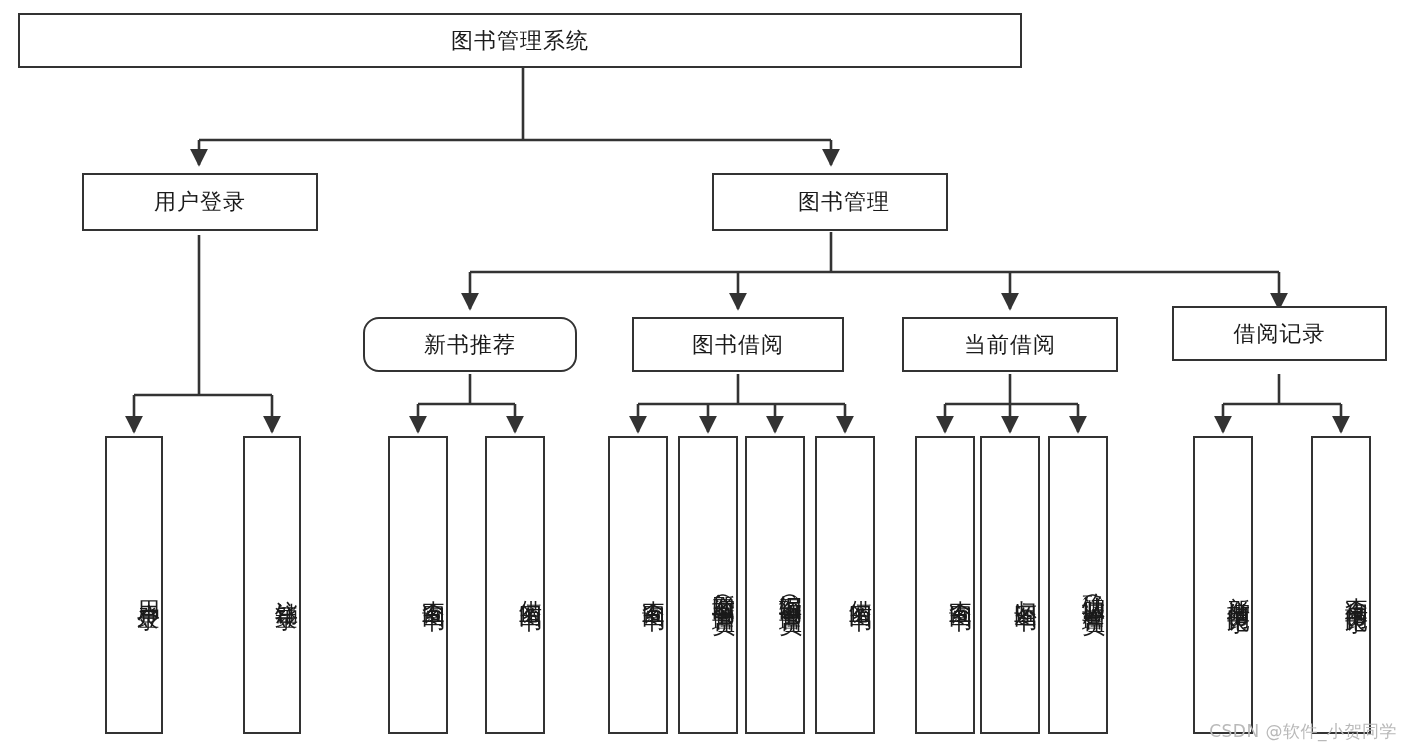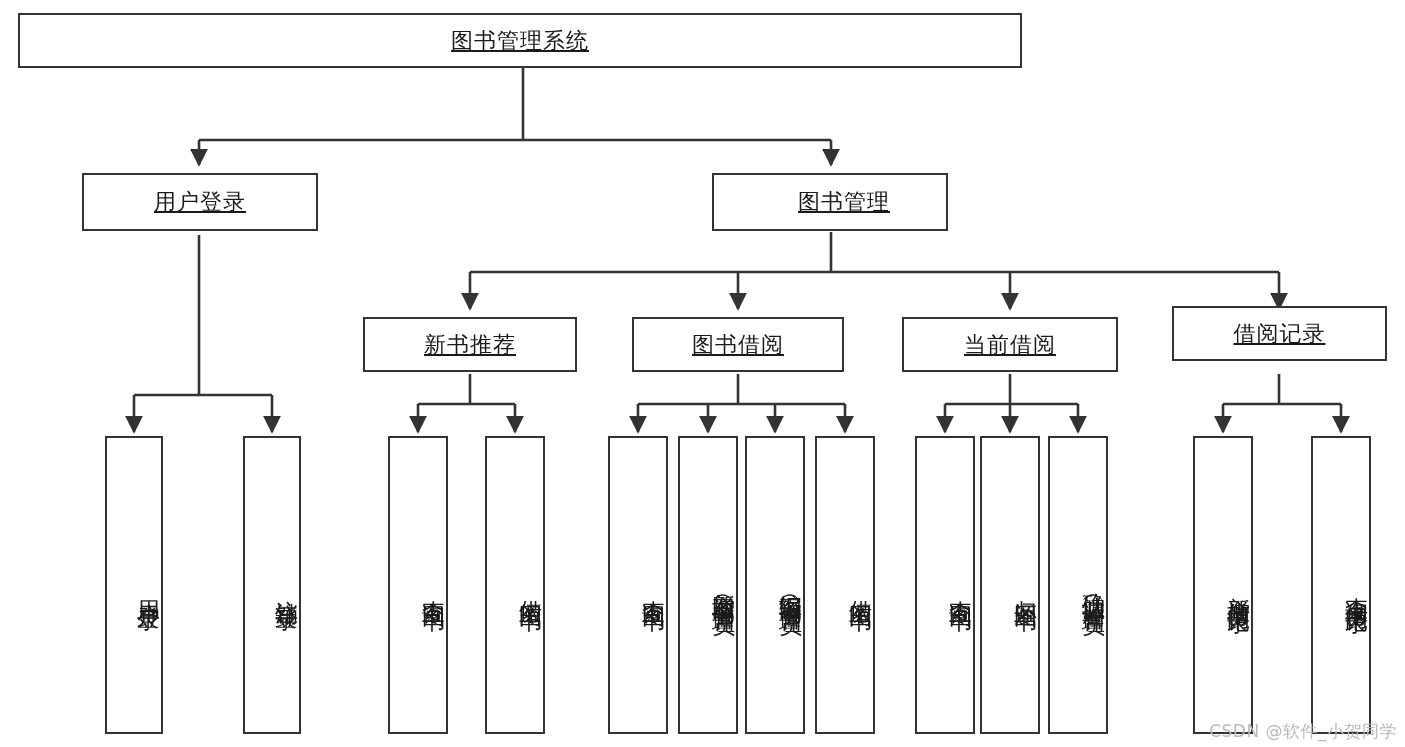--- a/index.html
+++ b/index.html
@@ -17,21 +17,20 @@
     background:#ffffff;
     border:2px solid #333333;
     display:flex;
     align-items:center;
     justify-content:center;
     color:#1a1a1a;
   }
   .node.h{
     font-size:22px;
     letter-spacing:1px;
-    text-decoration:underline;
   }
   .node.v{
     writing-mode:vertical-rl;
     text-orientation:upright;
     font-size:23px;
     line-height:1.12;
     letter-spacing:3px;
     padding-top:6px;
     align-items:flex-start;
     justify-content:center;
@@ -112,21 +111,21 @@
     <span class="lbl">图书管理系统</span>
   </div>
 
   <div class="node h" style="left:82px;top:173px;width:236px;height:58px;">
     <span class="lbl">用户登录</span>
   </div>
   <div class="node h" style="left:712px;top:173px;width:236px;height:58px;padding-left:28px;">
     <span class="lbl">图书管理</span>
   </div>
 
-  <div class="node h" style="left:363px;top:317px;width:214px;height:55px;">
+  <div class="node h" style="left:363px;top:317px;width:214px;height:55px;border-radius:16px;">
     <span class="lbl">新书推荐</span>
   </div>
   <div class="node h" style="left:902px;top:317px;width:216px;height:55px;">
     <span class="lbl">当前借阅</span>
   </div>
   <div class="node h" style="left:632px;top:317px;width:212px;height:55px;">
     <span class="lbl">图书借阅</span>
   </div>
   <div class="node h" style="left:1172px;top:306px;width:215px;height:55px;">
     <span class="lbl">借阅记录</span>

